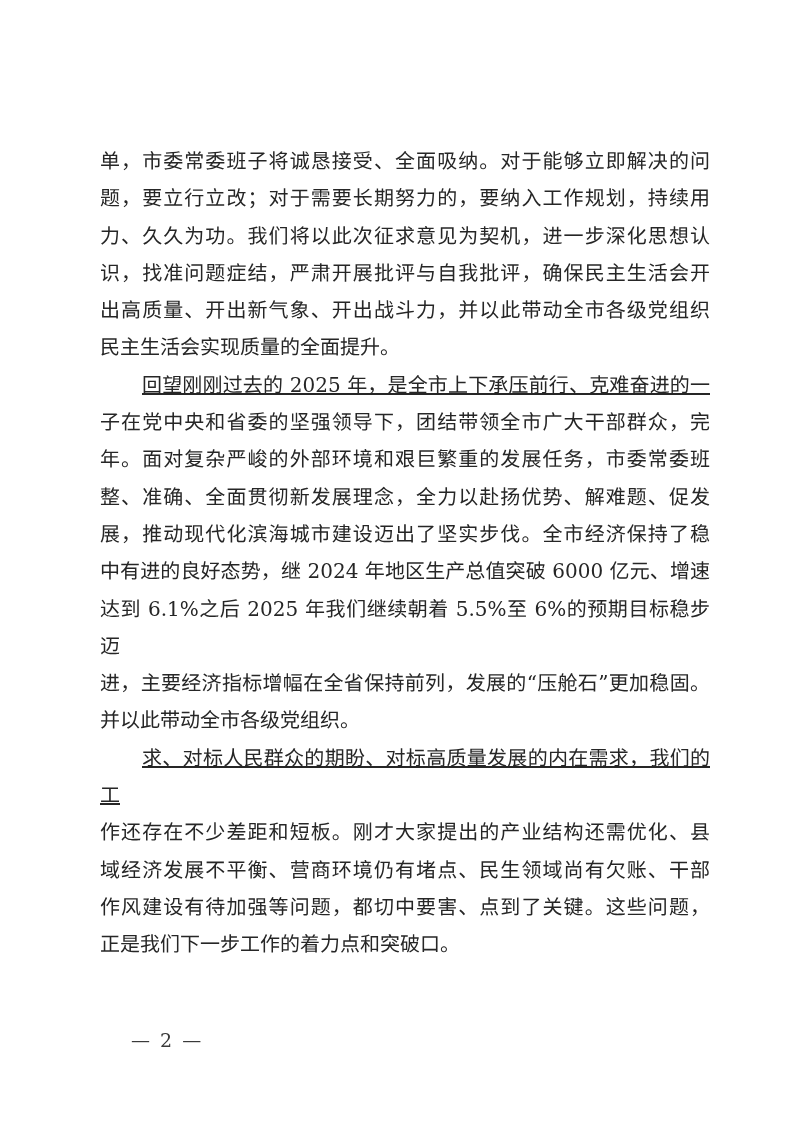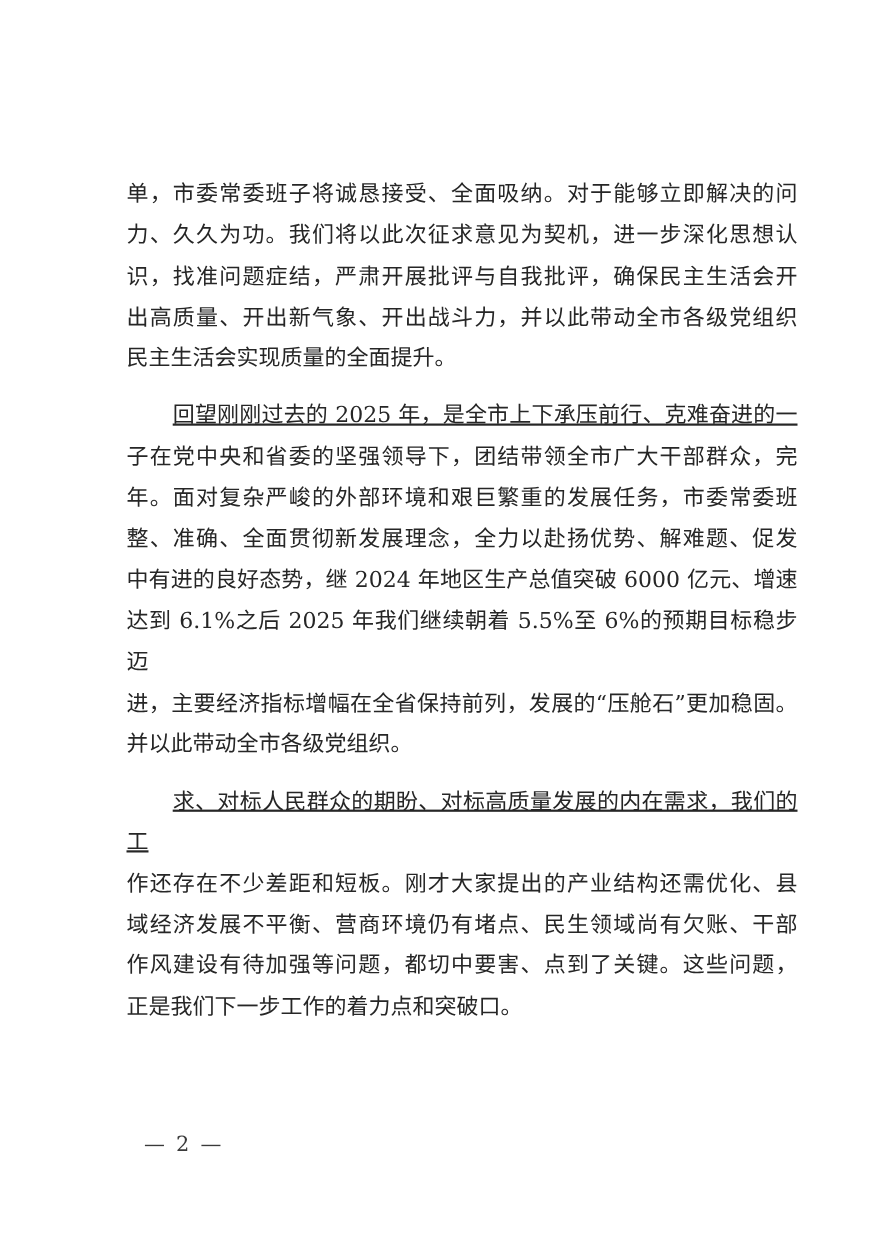--- a/index.html
+++ b/index.html
@@ -24,21 +24,21 @@
   }
   .doc-body {
     position: absolute;
     left: 100px;
     top: 143px;
     width: 610px;
     font-size: 20px;
     line-height: 37.3px;
     letter-spacing: 0;
   }
-  .paragraph { margin: 15px; padding: 0; }
+  .paragraph { margin: 0; padding: 0; }
   .line {
     width: 610px;
     text-align: justify;
     text-align-last: justify;
     text-justify: inter-ideograph;
     white-space: pre-wrap;
   }
   .line.last {
     text-align-last: left;
   }
@@ -56,30 +56,32 @@
     letter-spacing: 2px;
   }
 </style>
 </head>
 <body style="color: rgb(38, 38, 38); background: rgb(255, 255, 255);">
 
 <div class="page">
   <div class="doc-body">
       <div class="paragraph">
         <div class="line">单，市委常委班子将诚恳接受、全面吸纳。对于能够立即解决的问</div>
+        <div class="line">题，要立行立改；对于需要长期努力的，要纳入工作规划，持续用</div>
         <div class="line">力、久久为功。我们将以此次征求意见为契机，进一步深化思想认</div>
         <div class="line">识，找准问题症结，严肃开展批评与自我批评，确保民主生活会开</div>
         <div class="line">出高质量、开出新气象、开出战斗力，并以此带动全市各级党组织</div>
         <div class="line last">民主生活会实现质量的全面提升。</div>
       </div>
       <div class="paragraph indent">
         <div class="line">回望刚刚过去的 2025 年，是全市上下承压前行、克难奋进的一</div>
         <div class="line">子在党中央和省委的坚强领导下，团结带领全市广大干部群众，完</div>
         <div class="line">年。面对复杂严峻的外部环境和艰巨繁重的发展任务，市委常委班</div>
         <div class="line">整、准确、全面贯彻新发展理念，全力以赴扬优势、解难题、促发</div>
+        <div class="line">展，推动现代化滨海城市建设迈出了坚实步伐。全市经济保持了稳</div>
         <div class="line">中有进的良好态势，继 2024 年地区生产总值突破 6000 亿元、增速</div>
         <div class="line">达到 6.1%之后 2025 年我们继续朝着 5.5%至 6%的预期目标稳步迈</div>
         <div class="line">进，主要经济指标增幅在全省保持前列，发展的“压舱石”更加稳固。</div>
         <div class="line last">并以此带动全市各级党组织。</div>
       </div>
       <div class="paragraph indent">
         <div class="line">求、对标人民群众的期盼、对标高质量发展的内在需求，我们的工</div>
         <div class="line">作还存在不少差距和短板。刚才大家提出的产业结构还需优化、县</div>
         <div class="line">域经济发展不平衡、营商环境仍有堵点、民生领域尚有欠账、干部</div>
         <div class="line">作风建设有待加强等问题，都切中要害、点到了关键。这些问题，</div>

